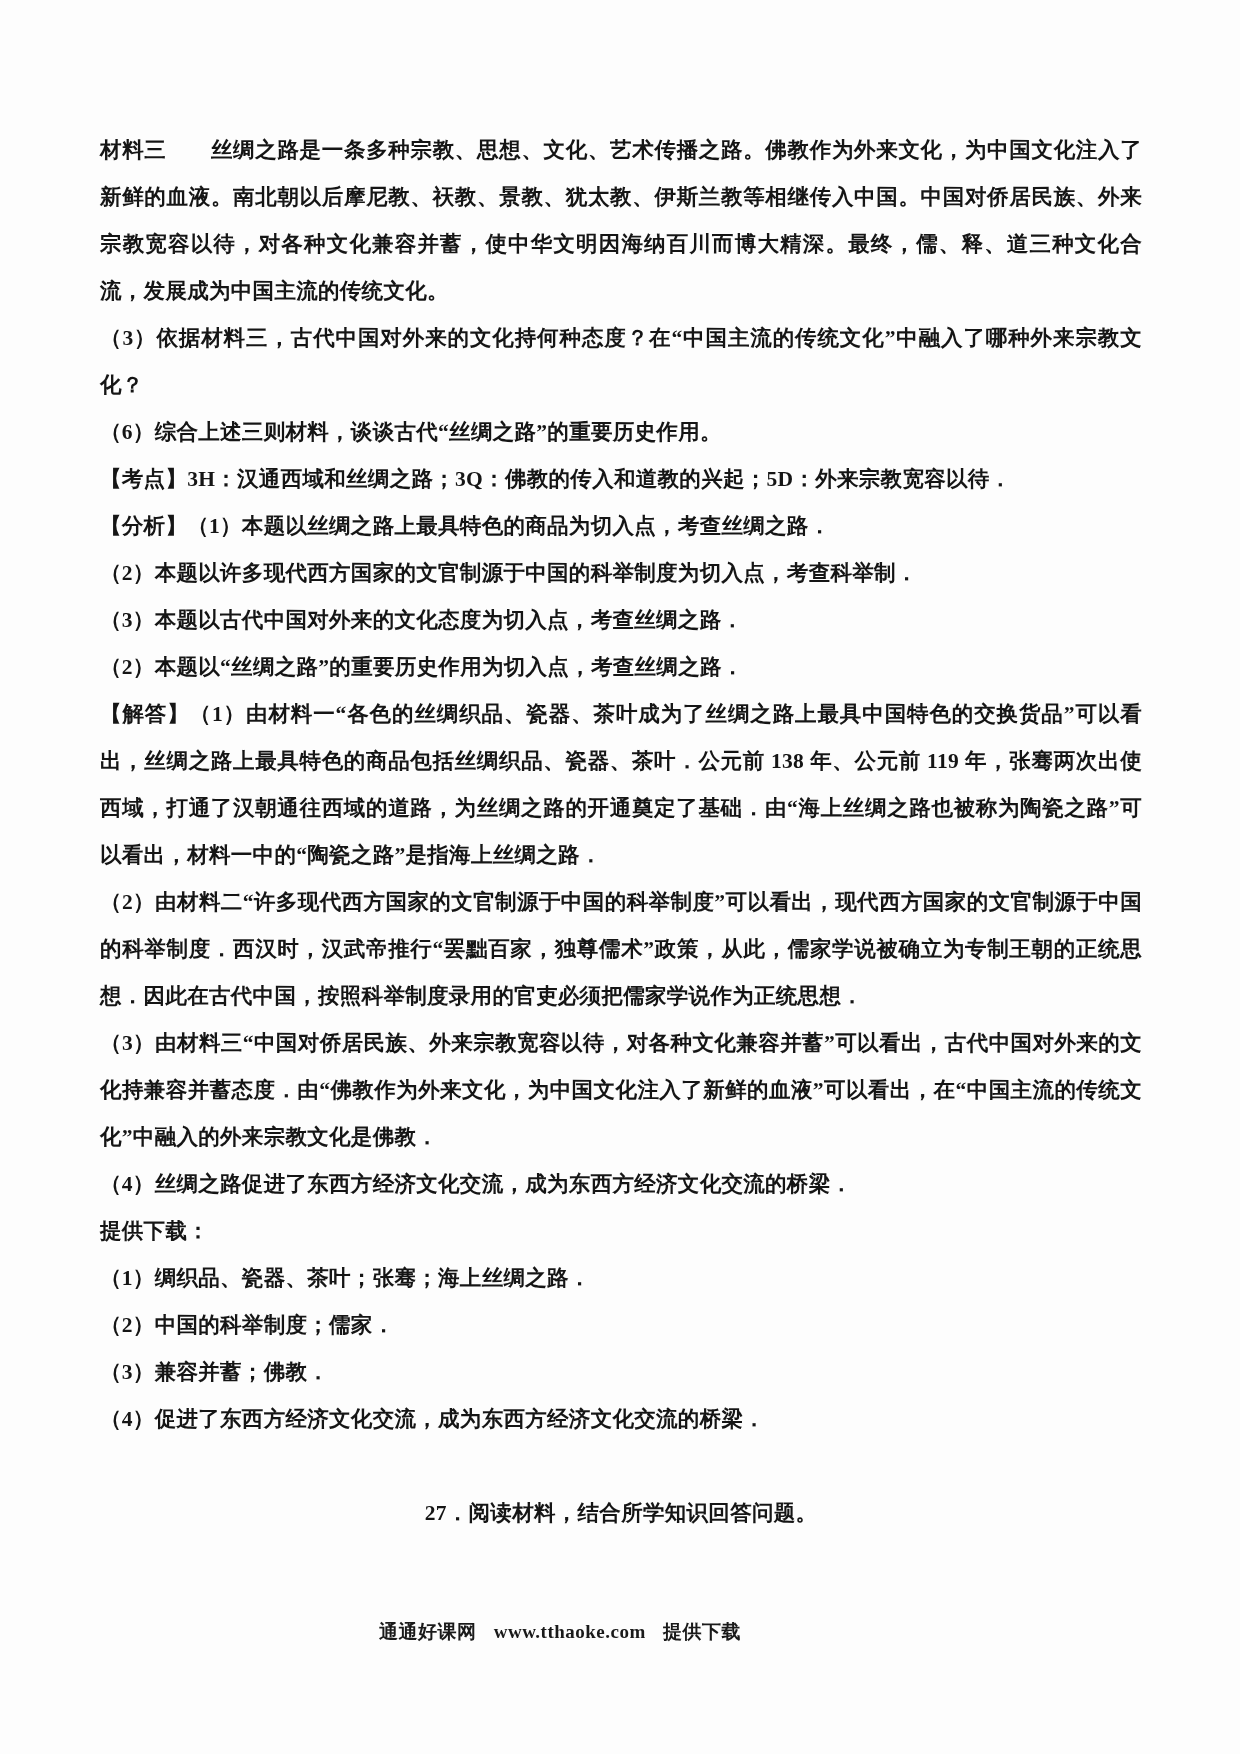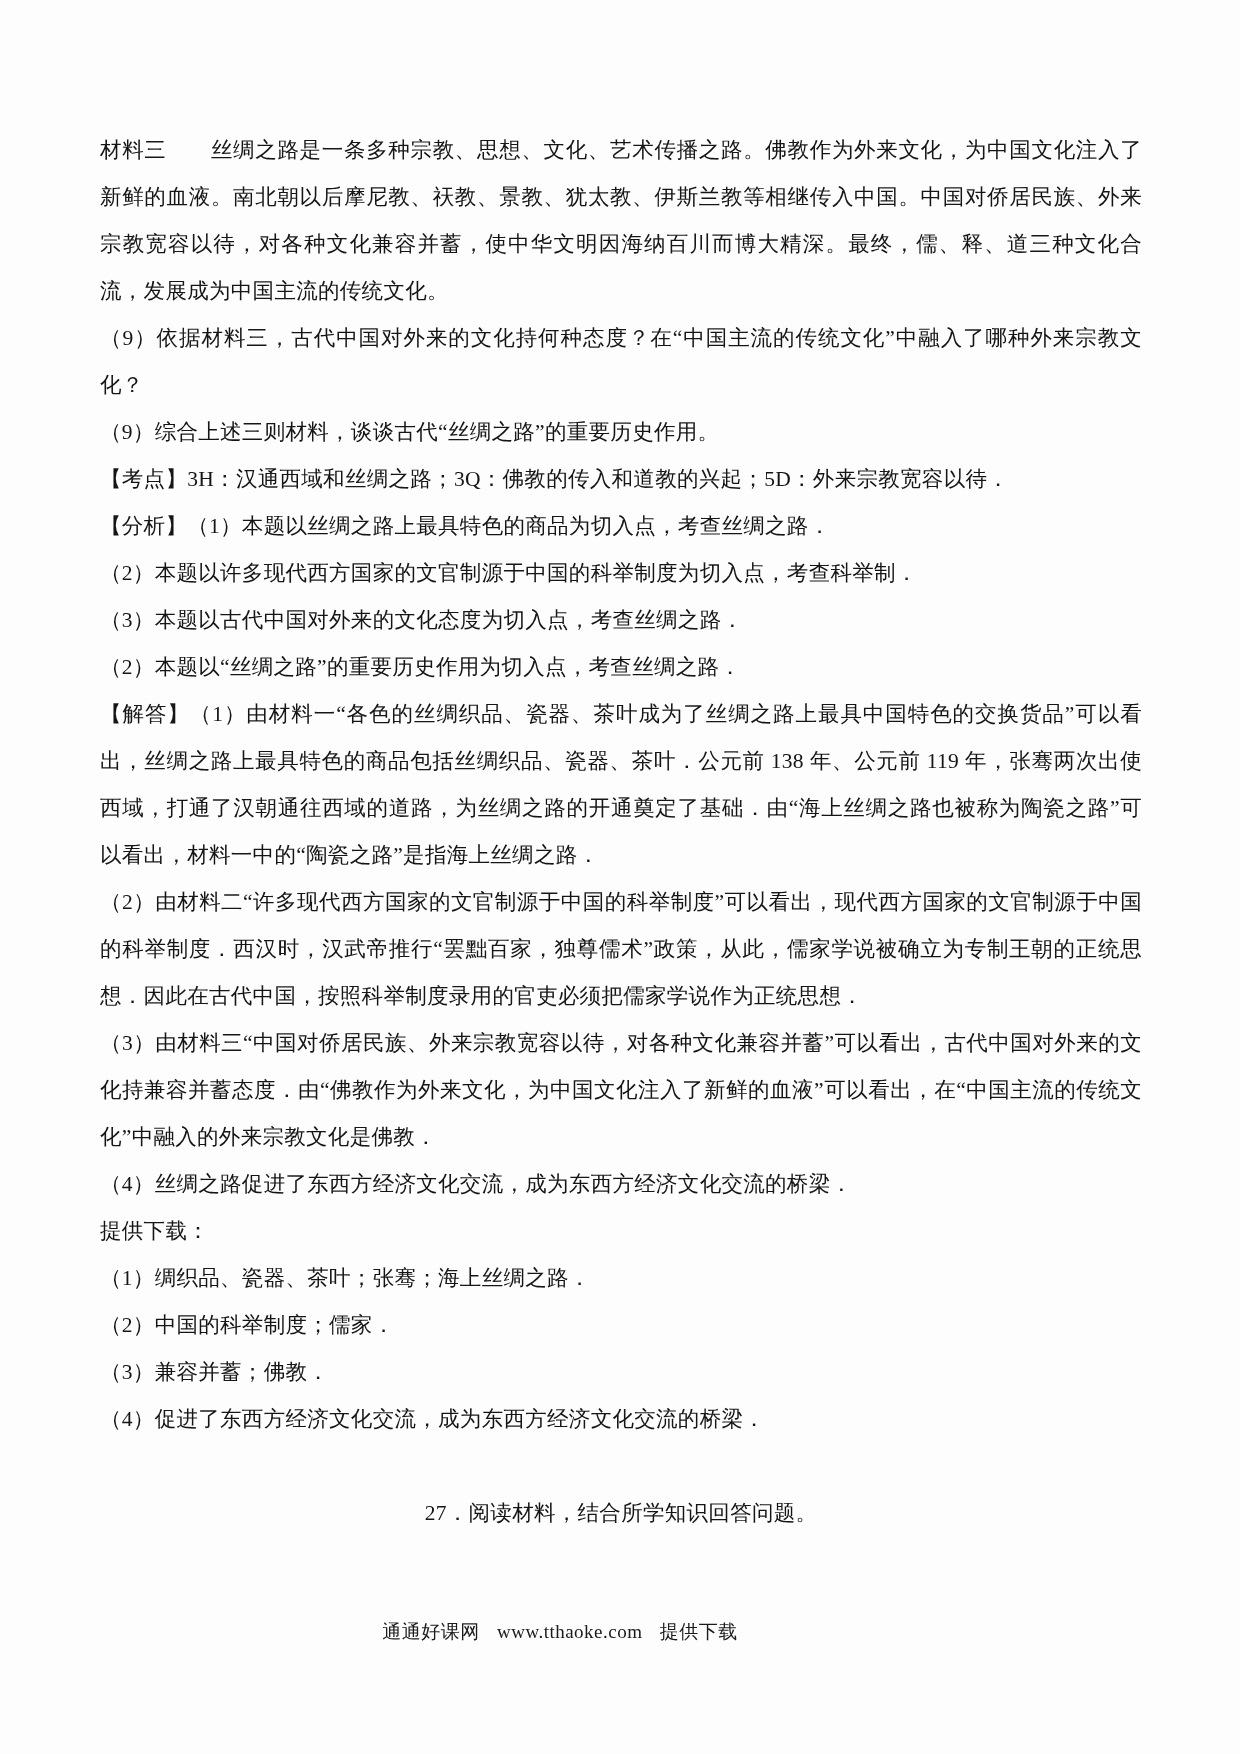--- a/index.html
+++ b/index.html
@@ -8,20 +8,21 @@
     background: #ffffff;
   }
   .page {
     position: relative;
     width: 1240px;
     height: 1754px;
     background: #fdfdfd;
     font-family: "Liberation Serif", "DejaVu Serif", serif;
     color: #151515;
     overflow: hidden;
+    font-weight: bold;
   }
   .content {
     position: absolute;
     left: 100px;
     top: 127px;
     width: 1042px;
     font-size: 21.5px;
     line-height: 47px;
     text-align: justify;
     letter-spacing: 0.3px;
@@ -46,22 +47,22 @@
     letter-spacing: 0.5px;
   }
   .footer span { padding: 0 6px; text-align: right; }
 </style>
 </head>
 <body>
 
 <div class="page">
   <div class="content">
     <p>材料三　　丝绸之路是一条多种宗教、思想、文化、艺术传播之路。佛教作为外来文化，为中国文化注入了新鲜的血液。南北朝以后摩尼教、祆教、景教、犹太教、伊斯兰教等相继传入中国。中国对侨居民族、外来宗教宽容以待，对各种文化兼容并蓄，使中华文明因海纳百川而博大精深。最终，儒、释、道三种文化合流，发展成为中国主流的传统文化。</p>
-    <p>（9）依据材料三，古代中国对外来的文化持何种态度？在“中国主流的传统文化”中融入了哪种外来宗教文化？</p>
-    <p>（9）综合上述三则材料，谈谈古代“丝绸之路”的重要历史作用。</p>
+    <p>（3）依据材料三，古代中国对外来的文化持何种态度？在“中国主流的传统文化”中融入了哪种外来宗教文化？</p>
+    <p>（6）综合上述三则材料，谈谈古代“丝绸之路”的重要历史作用。</p>
     <p>【考点】3H：汉通西域和丝绸之路；3Q：佛教的传入和道教的兴起；5D：外来宗教宽容以待．</p>
     <p>【分析】（1）本题以丝绸之路上最具特色的商品为切入点，考查丝绸之路．</p>
     <p>（2）本题以许多现代西方国家的文官制源于中国的科举制度为切入点，考查科举制．</p>
     <p>（3）本题以古代中国对外来的文化态度为切入点，考查丝绸之路．</p>
     <p>（2）本题以“丝绸之路”的重要历史作用为切入点，考查丝绸之路．</p>
     <p>【解答】（1）由材料一“各色的丝绸织品、瓷器、茶叶成为了丝绸之路上最具中国特色的交换货品”可以看出，丝绸之路上最具特色的商品包括丝绸织品、瓷器、茶叶．公元前 138 年、公元前 119 年，张骞两次出使西域，打通了汉朝通往西域的道路，为丝绸之路的开通奠定了基础．由“海上丝绸之路也被称为陶瓷之路”可以看出，材料一中的“陶瓷之路”是指海上丝绸之路．</p>
     <p>（2）由材料二“许多现代西方国家的文官制源于中国的科举制度”可以看出，现代西方国家的文官制源于中国的科举制度．西汉时，汉武帝推行“罢黜百家，独尊儒术”政策，从此，儒家学说被确立为专制王朝的正统思想．因此在古代中国，按照科举制度录用的官吏必须把儒家学说作为正统思想．</p>
     <p>（3）由材料三“中国对侨居民族、外来宗教宽容以待，对各种文化兼容并蓄”可以看出，古代中国对外来的文化持兼容并蓄态度．由“佛教作为外来文化，为中国文化注入了新鲜的血液”可以看出，在“中国主流的传统文化”中融入的外来宗教文化是佛教．</p>
     <p>（4）丝绸之路促进了东西方经济文化交流，成为东西方经济文化交流的桥梁．</p>
     <p>提供下载：</p>

